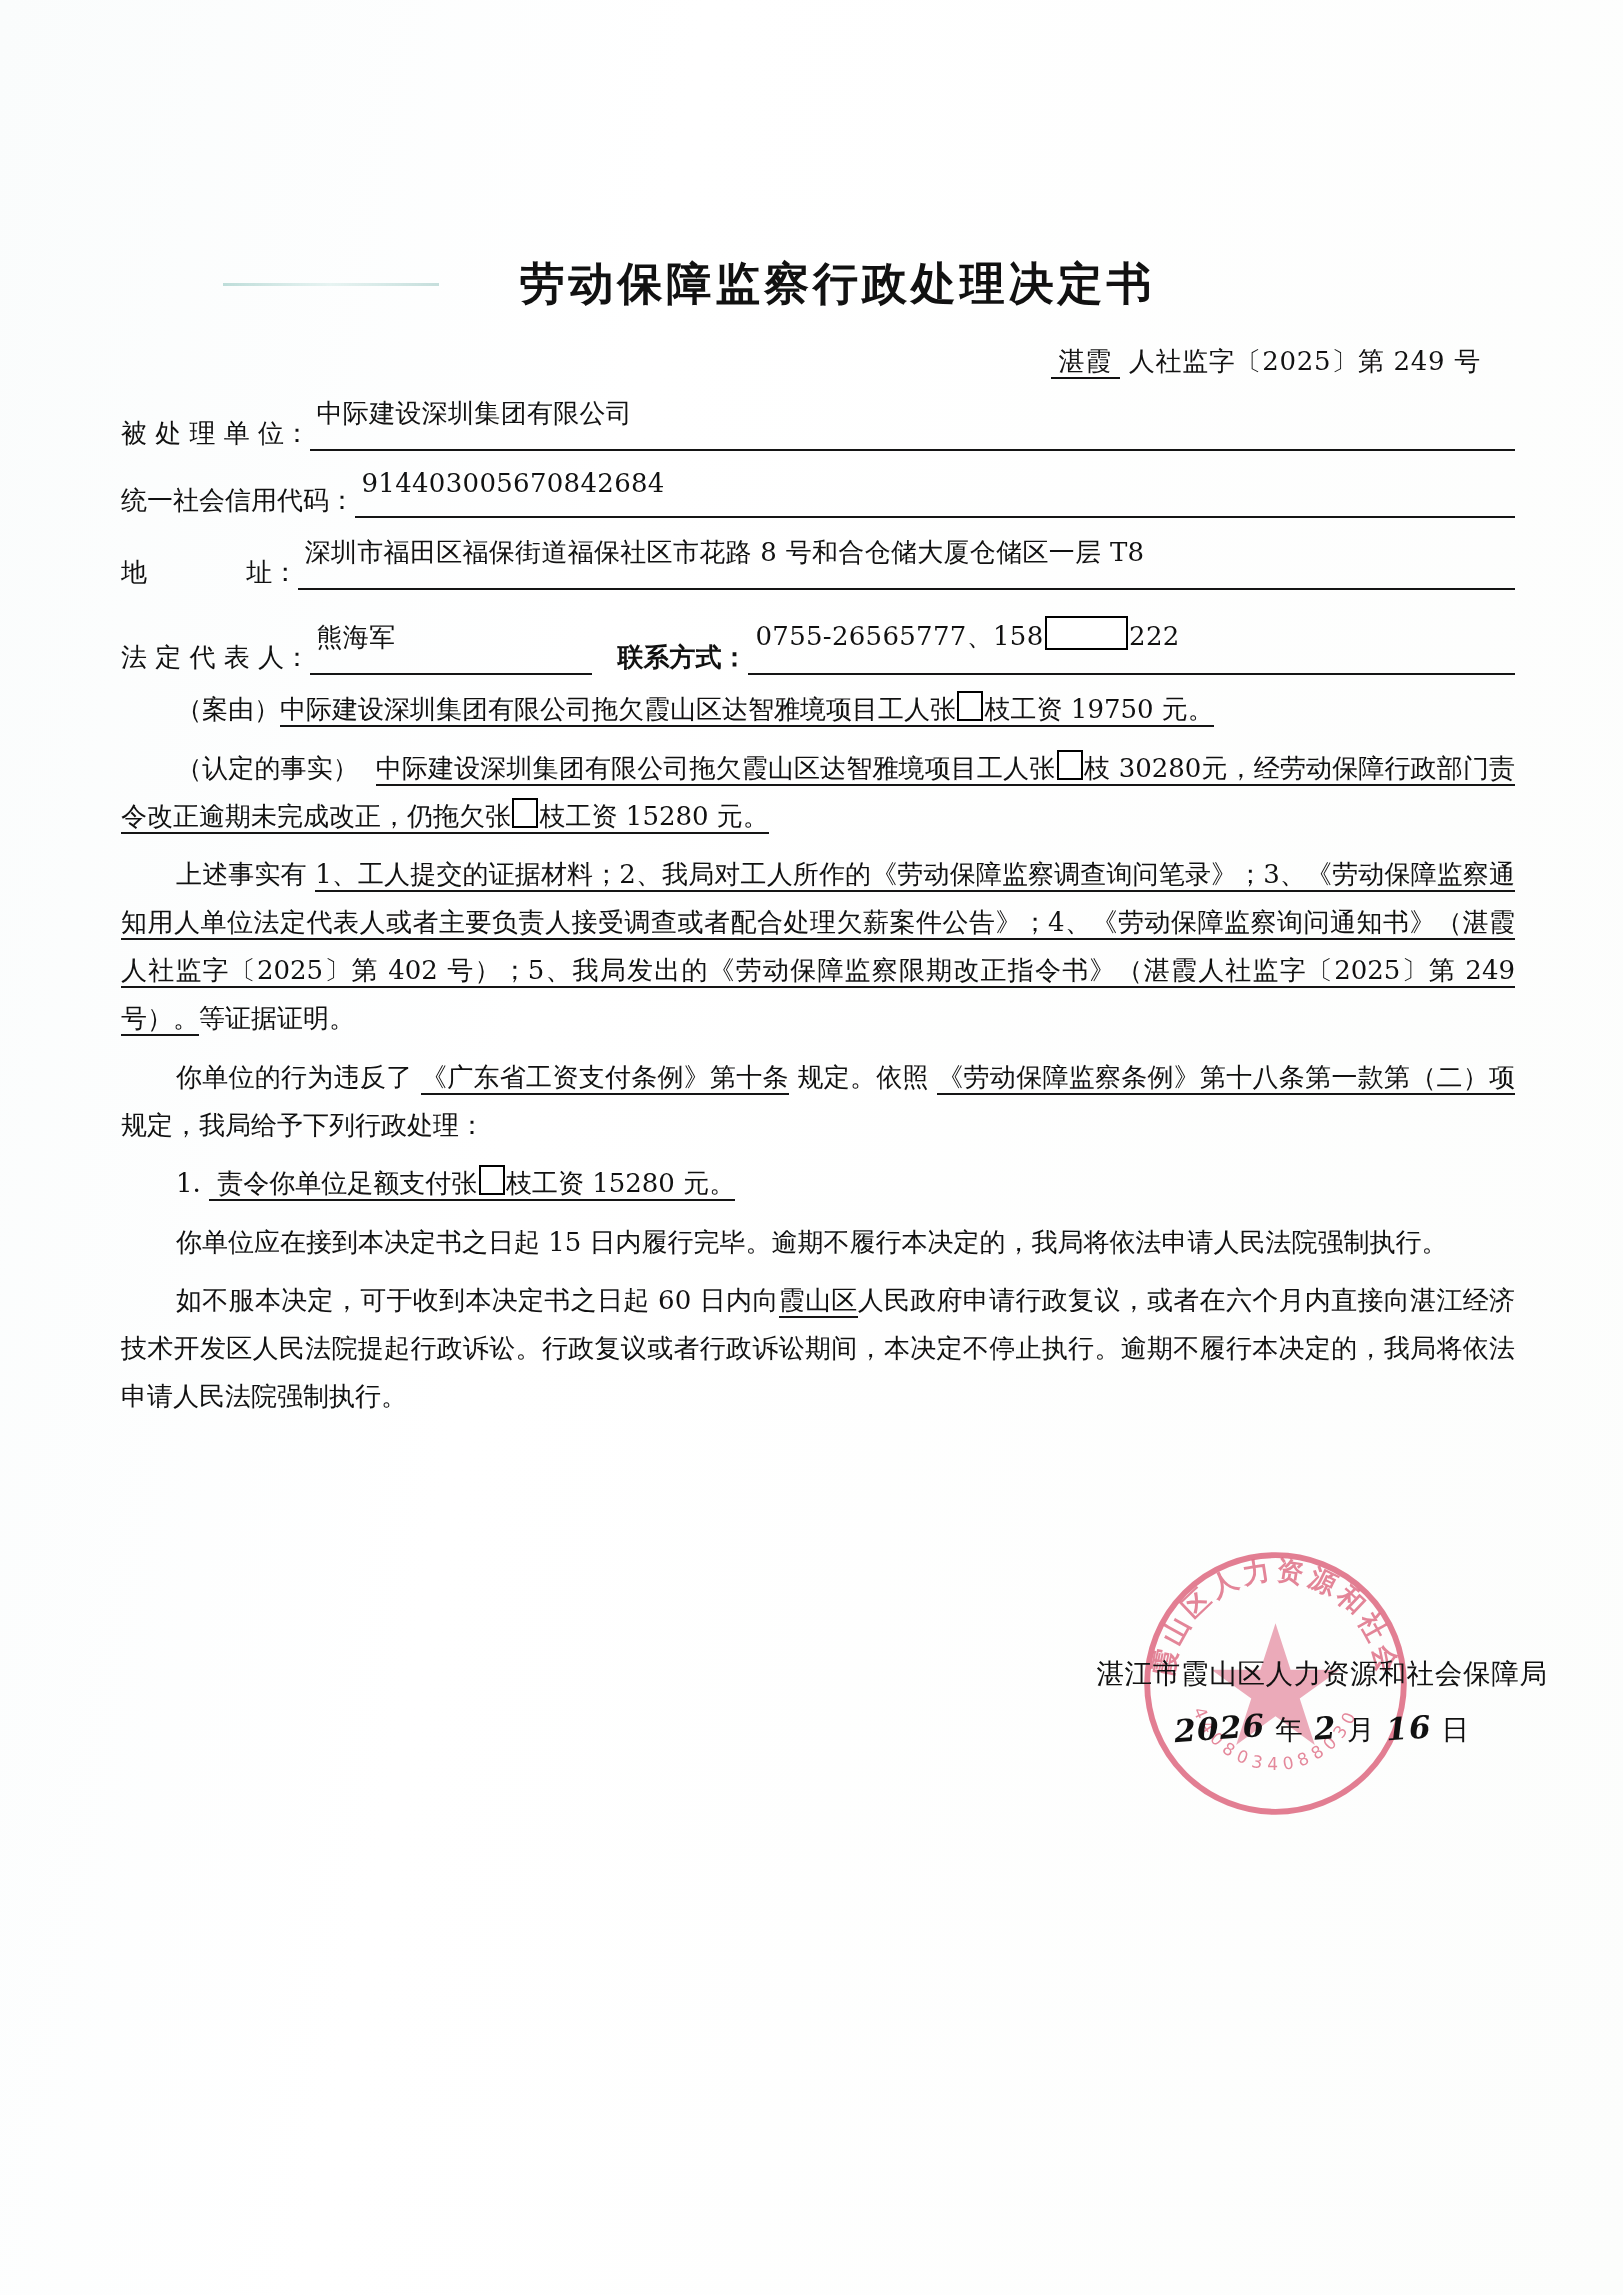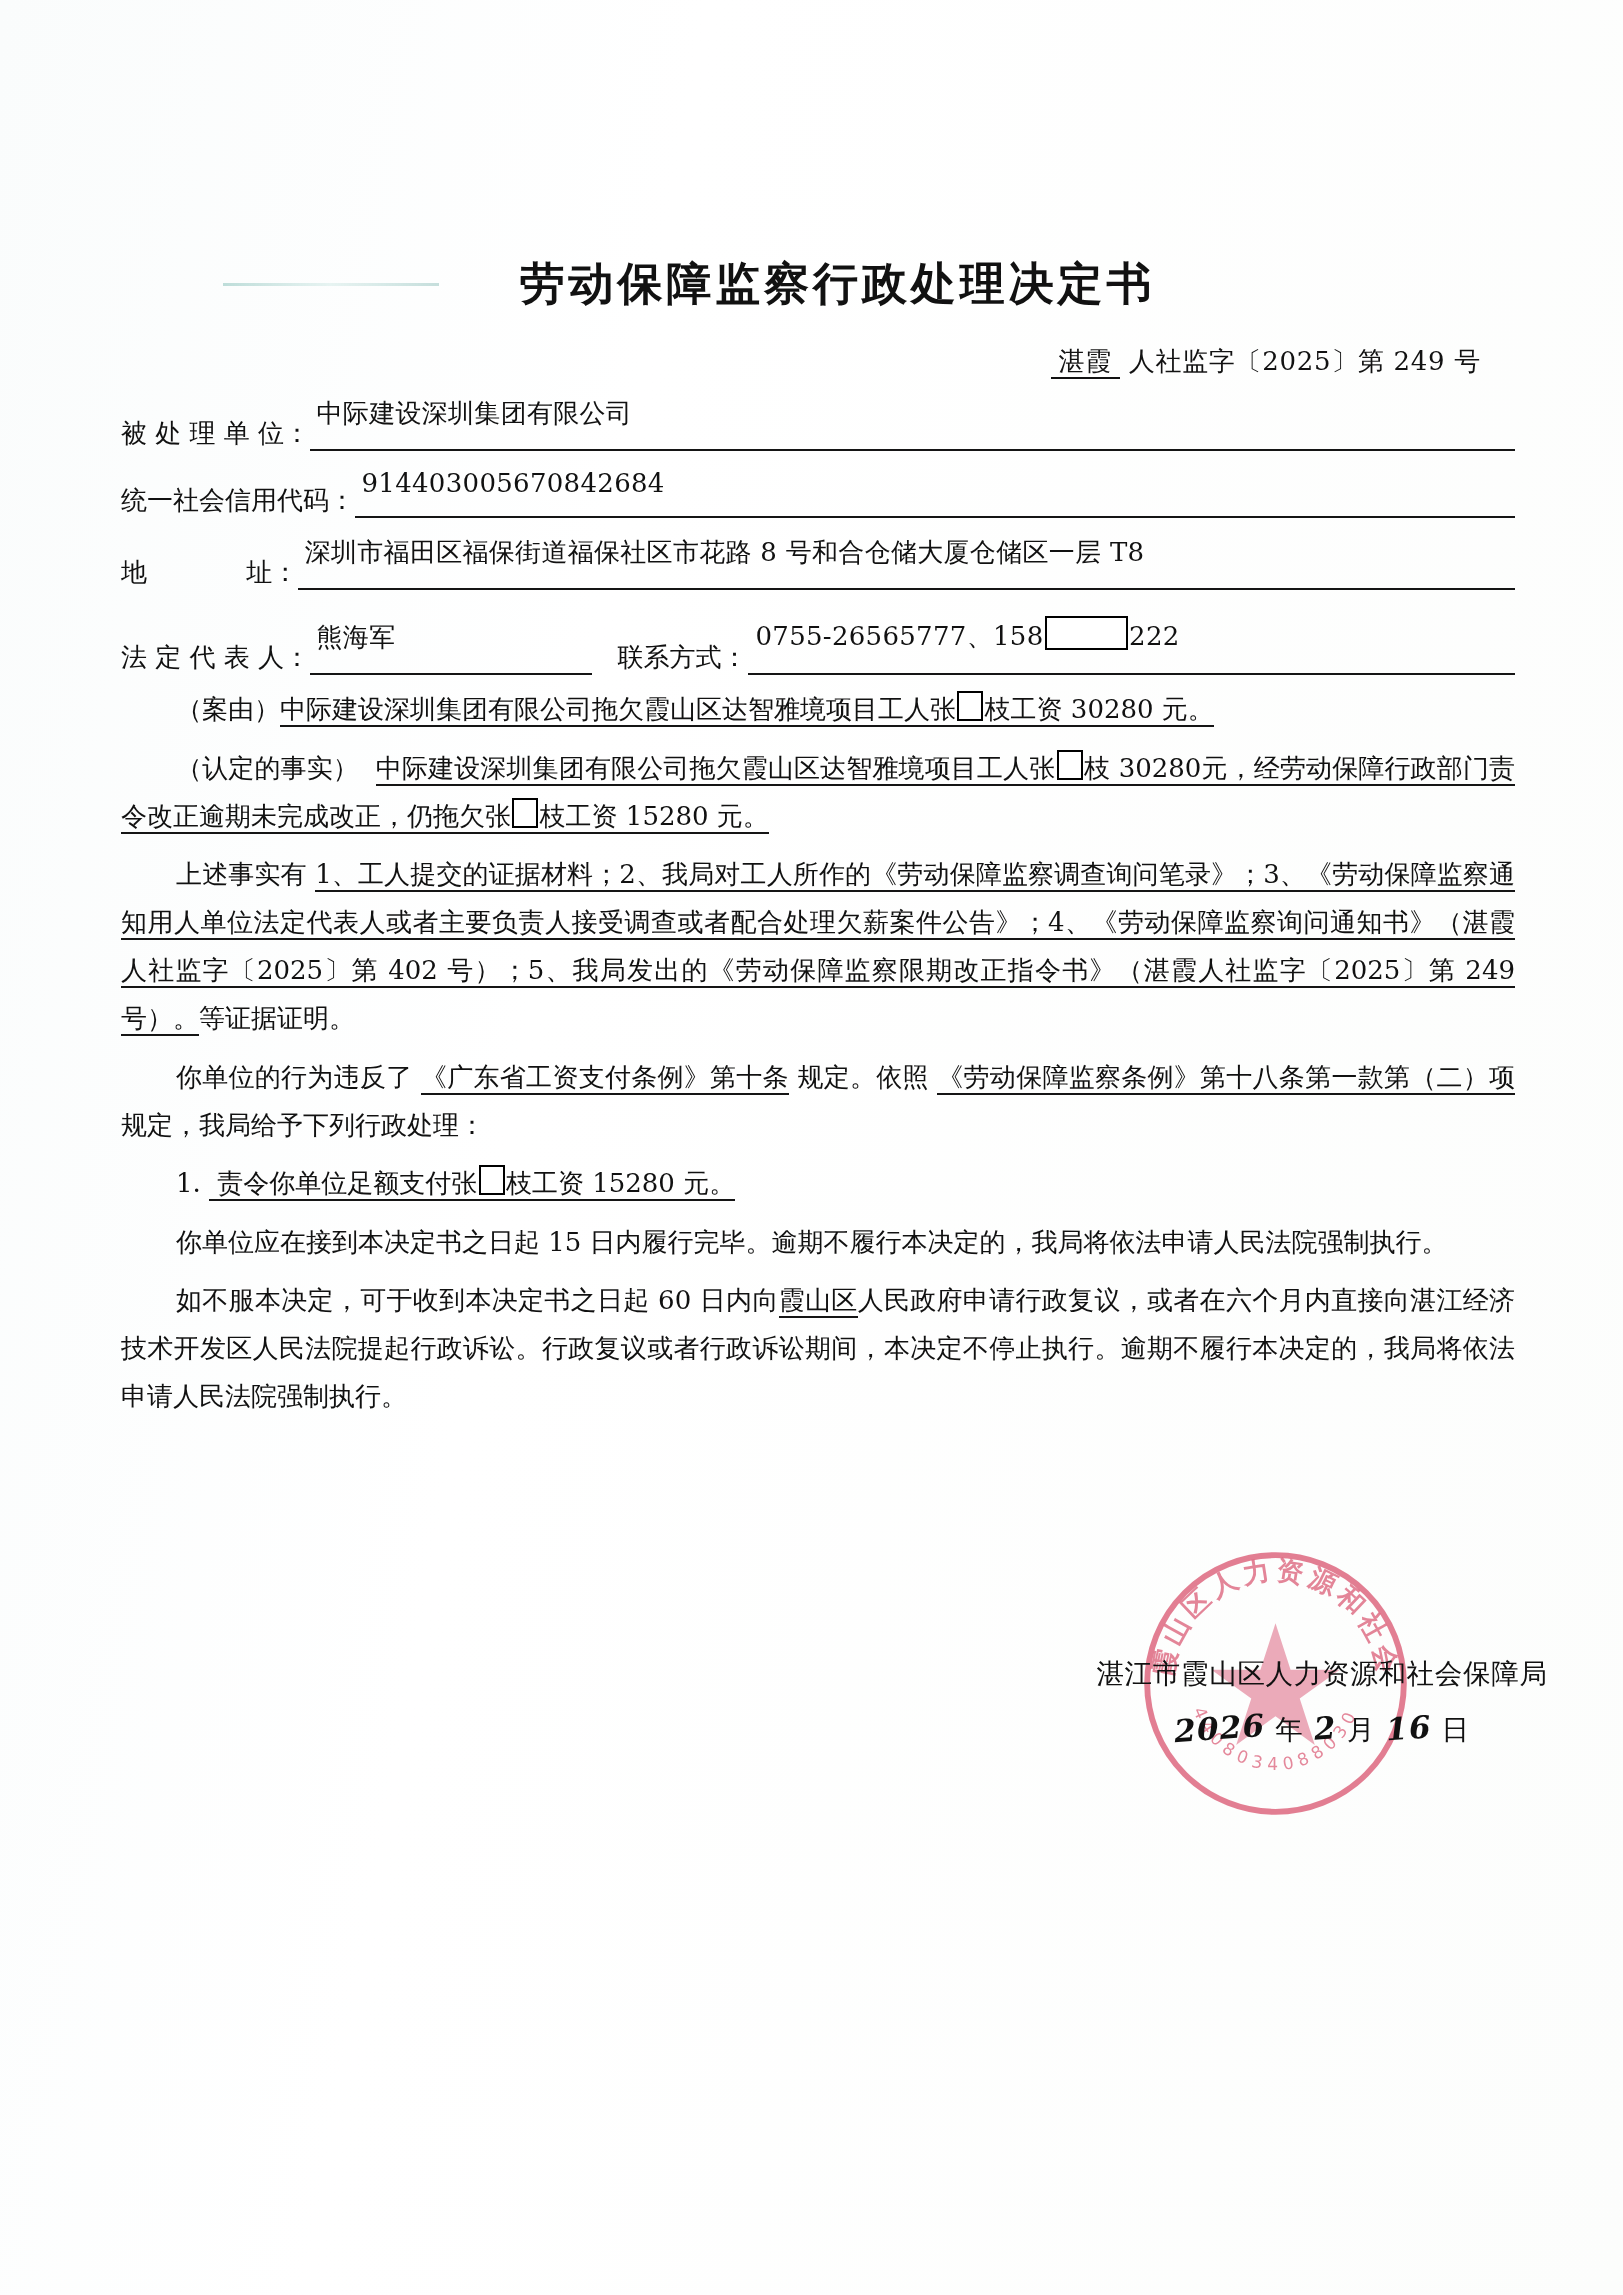--- a/index.html
+++ b/index.html
@@ -90,20 +90,21 @@
     min-height: 30px;
     letter-spacing: 0.3px;
   }
   .field .val.short {
     flex: 0 0 275px;
   }
   .field .lbl2 {
     flex: 0 0 auto;
     padding-left: 26px;
     white-space: pre;
+    font-weight: bold;
   }
   .field .val2 {
     flex: 1 1 auto;
     border-bottom: 2px solid #151515;
     padding-left: 7.9px;
     padding-bottom: 18px;
     letter-spacing: 0.3px;
   }
   .addr-cont {
     display: flex;
@@ -220,21 +221,21 @@
     </div>
 
     <div class="field">
       <span class="lbl">法 定 代 表 人：</span>
       <span class="val short">熊海军</span>
       <span class="lbl2">联系方式：</span>
       <span class="val2"><span>0755-26565777、158</span><span class="redact wide"></span><span>222</span></span>
     </div>
 
     <div class="para indent">
-      <span>（案由）</span><span class="u"><span>中际建设深圳集团有限公司拖欠霞山区达智雅境项目工人张</span><span class="redact"></span><span>枝工资 30280 元。</span></span>
+      <span>（案由）</span><span class="u"><span>中际建设深圳集团有限公司拖欠霞山区达智雅境项目工人张</span><span class="redact"></span><span>枝工资 19750 元。</span></span>
     </div>
 
     <div class="para indent">
       <span>（认定的事实）</span>&nbsp;&nbsp;<span class="u"><span>中际建设深圳集团有限公司拖欠霞山区达智雅境项目工人张</span><span class="redact"></span><span>枝 30280</span><span>元，经劳动保障行政部门责令改正逾期未完成改正，仍拖欠张</span><span class="redact"></span><span>枝工资 15280 元。</span></span>
     </div>
 
     <div class="para indent">
       <span>上述事实有</span>
       <span class="u">1、工人提交的证据材料；2、我局对工人所作的《劳动保障监察调查询问笔录》；3、《劳动保障监察通知用人单位法定代表人或者主要负责人接受调查或者配合处理欠薪案件公告》；4、《劳动保障监察询问通知书》（湛霞人社监字〔2025〕第 402 号）；5、我局发出的《劳动保障监察限期改正指令书》（湛霞人社监字〔2025〕第 249 号）。</span><span>等证据证明。</span>
     </div>

